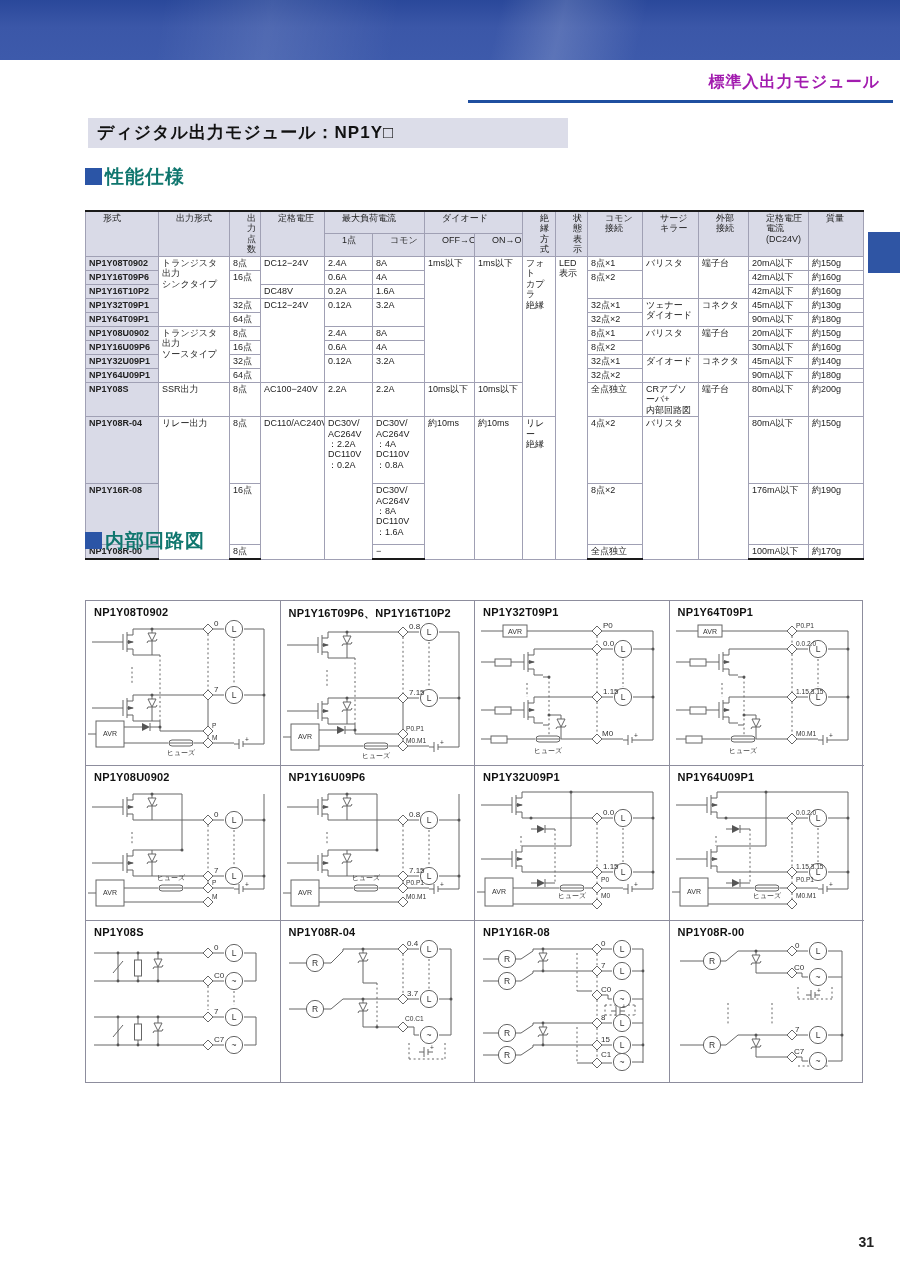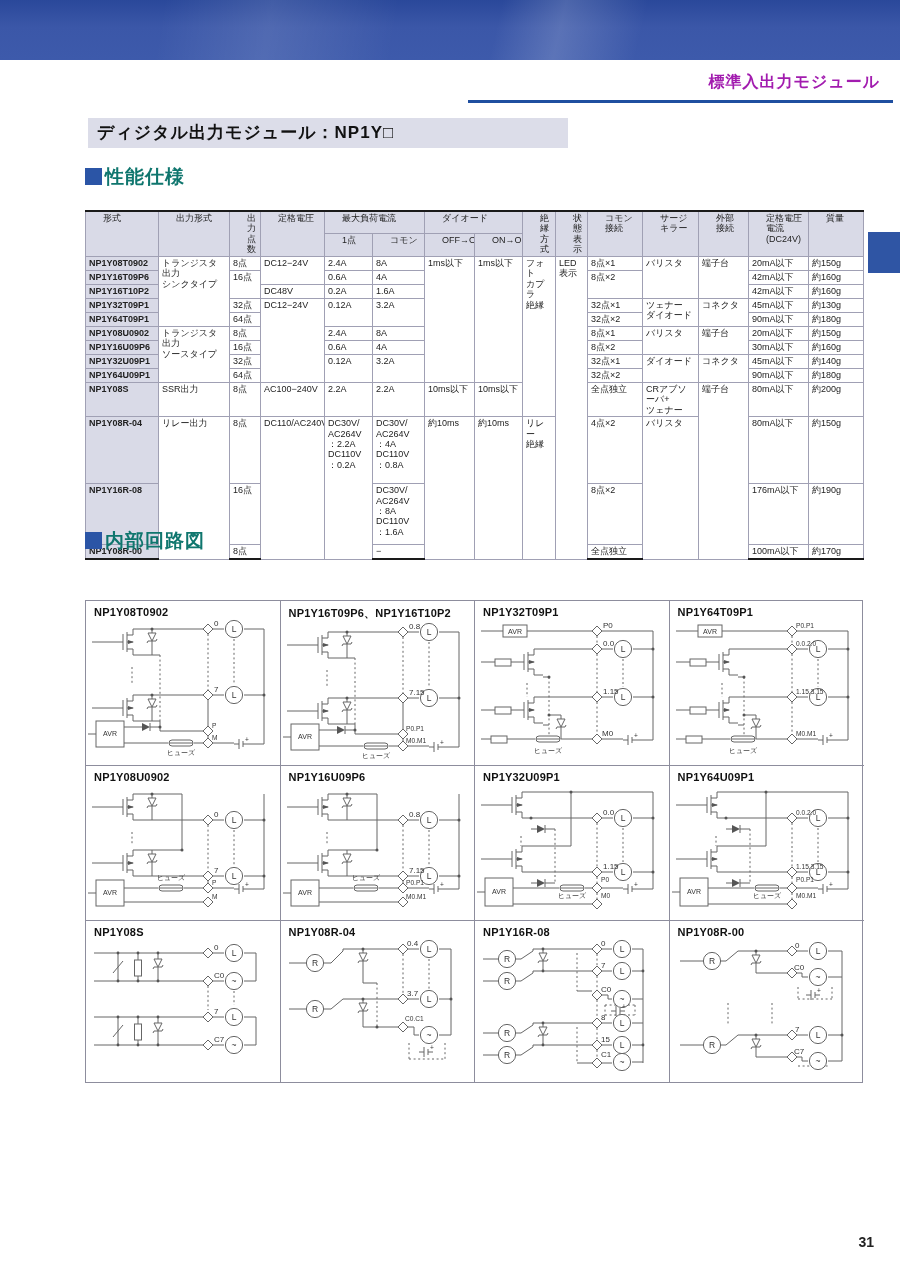--- a/index.html
+++ b/index.html
@@ -262,21 +262,21 @@
         <td class="model">NP1Y08S</td>
         <td>SSR出力</td>
         <td>8点</td>
         <td>AC100−240V</td>
         <td>2.2A</td>
         <td>2.2A</td>
         <td>10ms以下</td>
         <td>10ms以下</td>
         <td>全点独立</td>
         <td>CRアブソーバ+
-ツェナー</td>
+内部回路図</td>
         <td rowspan="4">端子台</td>
         <td>80mA以下</td>
         <td>約200g</td>
       </tr>
       <tr>
         <td class="model">NP1Y08R-04</td>
         <td rowspan="3">リレー出力</td>
         <td>8点</td>
         <td rowspan="3">DC110/AC240V</td>
         <td rowspan="3">DC30V/

